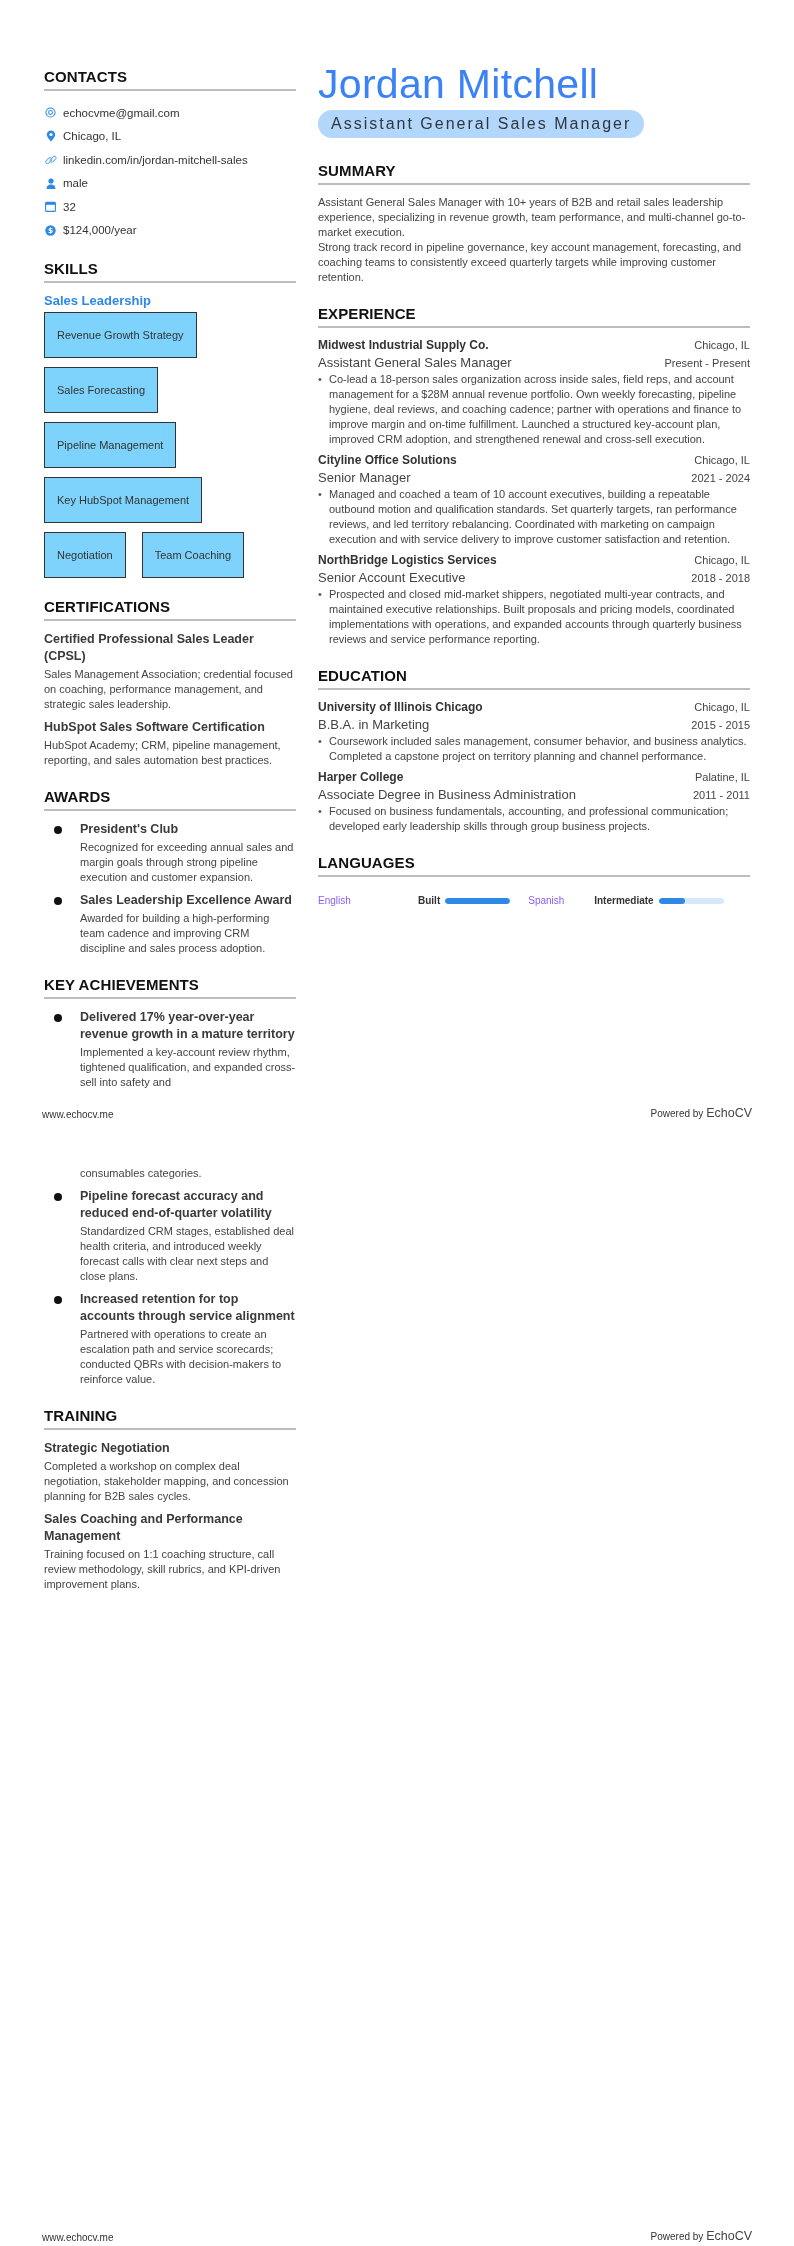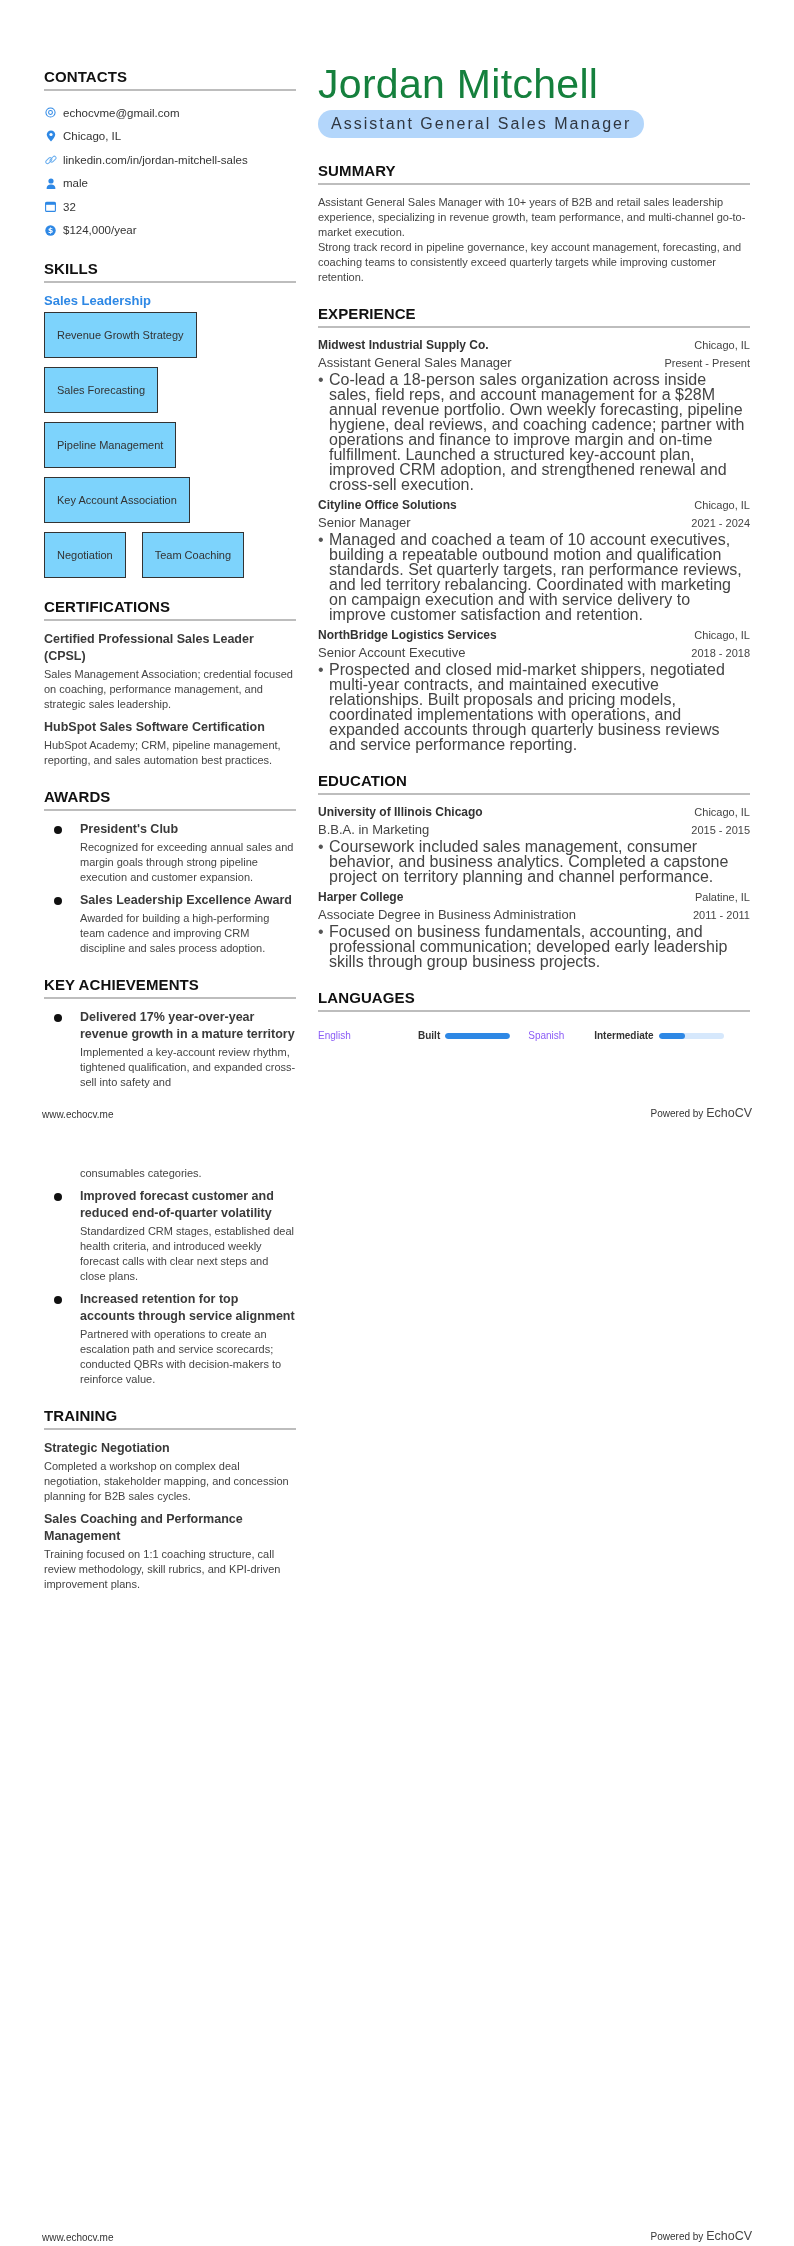--- a/index.html
+++ b/index.html
@@ -12,31 +12,31 @@
   .sec-title { font-size: 15px; font-weight: bold; color: #111; letter-spacing: 0.1px; padding-bottom: 4px; border-bottom: 2px solid #bdbdbd; margin-bottom: 10px; }
   .contact-row { display: flex; align-items: center; height: 23.5px; font-size: 11.5px; color: #333; }
   .contact-row .ic { width: 13px; height: 13px; margin-right: 6px; display: inline-flex; align-items: center; justify-content: center; }
   .skill-group { color: #2e88e5; font-weight: bold; font-size: 13px; margin: 8px 0 4px 0; }
   .chips { display: flex; flex-wrap: wrap; gap: 9px 8px; margin-bottom: 20px; }
   .chip { border: 1.3px solid #333; padding: 16px 12px; font-size: 11px; color: #333; background: #7dd3fc; }
   .item-title { font-size: 12.5px; font-weight: bold; color: #3a3a3a; line-height: 17px; }
   .item-desc { font-size: 11px; color: #444; line-height: 15px; margin-top: 2px; margin-bottom: 7px; }
   .bullet-item { position: relative; padding-left: 36px; }
   .bullet-dot { position: absolute; left: 10px; top: 5px; width: 8px; height: 8px; border-radius: 50%; background: #111; }
-  .name { font-size: 41px; color: #15803d; font-weight: normal; letter-spacing: 0.3px; line-height: 48px; }
+  .name { font-size: 41px; color: #3b82f6; font-weight: normal; letter-spacing: 0.3px; line-height: 48px; }
   .title-pill { display: inline-block; margin-top: 2px; background: #b3d6fb; border-radius: 16px; padding: 5px 13px; font-size: 16px; letter-spacing: 2px; color: #2f3640; }
   .summary p { font-size: 11px; line-height: 15px; color: #444; }
   .exp { margin-bottom: 6px; }
   .exp-row1 { display: flex; justify-content: space-between; align-items: baseline; }
   .exp-company { font-size: 12px; font-weight: bold; color: #333; }
   .exp-loc { font-size: 11px; color: #444; }
   .exp-row2 { display: flex; justify-content: space-between; align-items: baseline; margin-top: 3px; }
   .exp-role { font-size: 13px; color: #444; }
   .exp-date { font-size: 11px; color: #444; }
-  .exp-bullet { position: relative; padding-left: 11px; font-size: 16px; line-height: 15px; color: #444; margin-top: 2px; }
+  .exp-bullet { position: relative; padding-left: 11px; font-size: 11px; line-height: 15px; color: #444; margin-top: 2px; }
   .exp-bullet::before { content: "•"; position: absolute; left: 0; top: 0; color: #555; }
   .lang-row { display: flex; align-items: center; margin-top: 18px; }
   .lang-name { font-size: 10px; color: #8b5cf6; }
   .lang-level { font-size: 10px; font-weight: bold; color: #333; margin-right: 5px; }
   .bar { height: 6px; border-radius: 3px; background: #d6e8fc; position: relative; overflow: hidden; }
   .bar-fill { position: absolute; left: 0; top: 0; height: 100%; border-radius: 3px; background: #2e88e5; }
   .footer { position: absolute; left: 42px; right: 42px; bottom: 3px; height: 20px; display: flex; justify-content: space-between; align-items: flex-end; font-size: 10px; color: #333; }
   .footer .brand { font-size: 12.5px; color: #444; }
   .section { margin-bottom: 20px; }
 </style>
@@ -115,21 +115,21 @@
           <div style="width:100%;display:flex;">
               <span class="chip">Revenue Growth Strategy</span>
             </div>
           <div style="width:100%;display:flex;">
               <span class="chip">Sales Forecasting</span>
             </div>
           <div style="width:100%;display:flex;">
               <span class="chip">Pipeline Management</span>
             </div>
           <div style="width:100%;display:flex;">
-              <span class="chip">Key Account Association</span>
+              <span class="chip">Key HubSpot Management</span>
             </div>
           <div style="width:100%;display:flex;gap:16px;">
             <span class="chip">Negotiation</span>
             <span class="chip">Team Coaching</span>
           </div>
         </div>
       </div>
 
       <div class="section">
         <div class="sec-title">CERTIFICATIONS</div>
@@ -269,21 +269,21 @@
 </div>
 
 <div class="page">
   <div class="left" style="top:41px;">
     <div class="section">
       <div class="bullet-item">
         <div class="item-desc">consumables categories.</div>
       </div>
       <div class="bullet-item">
         <span class="bullet-dot"></span>
-        <div class="item-title">Improved forecast customer and reduced end-of-quarter volatility</div>
+        <div class="item-title">Pipeline forecast accuracy and reduced end-of-quarter volatility</div>
         <div class="item-desc">Standardized CRM stages, established deal health criteria, and introduced weekly forecast calls with clear next steps and close plans.</div>
       </div>
       <div class="bullet-item">
         <span class="bullet-dot"></span>
         <div class="item-title">Increased retention for top accounts through service alignment</div>
         <div class="item-desc">Partnered with operations to create an escalation path and service scorecards; conducted QBRs with decision-makers to reinforce value.</div>
       </div>
     </div>
 
     <div class="section">

